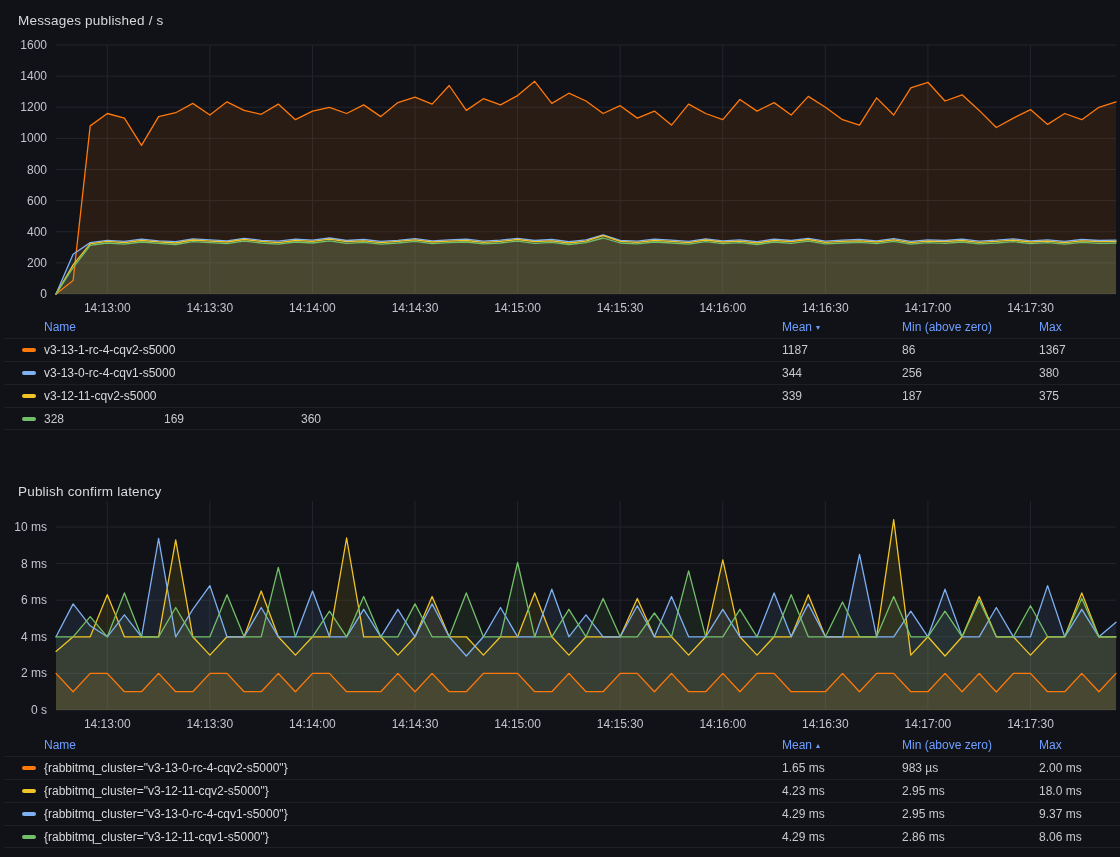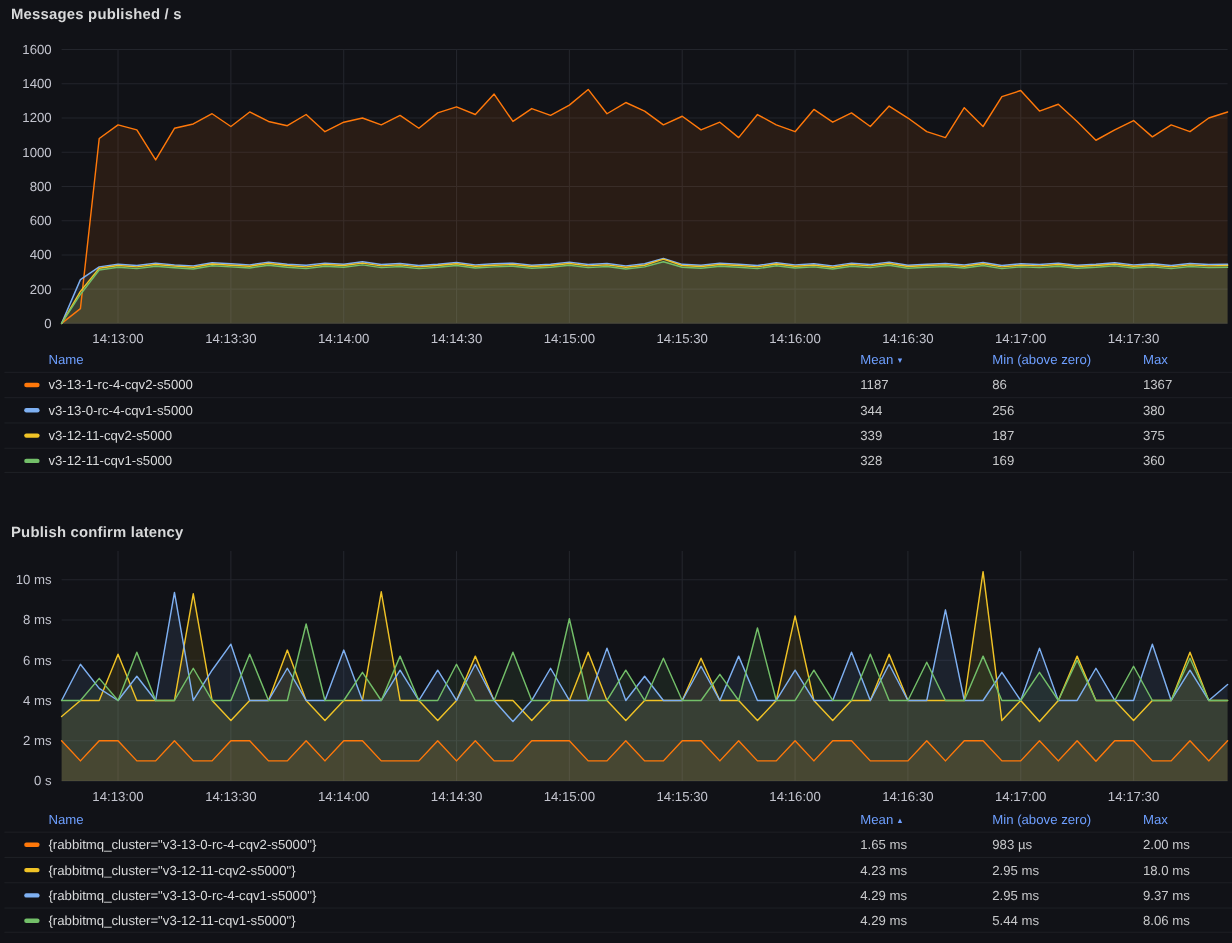--- a/index.html
+++ b/index.html
@@ -4,22 +4,22 @@
 <style>
   html,body{margin:0;padding:0;}
   body{
     width:1120px;height:857px;position:relative;overflow:hidden;
     background:#111217;
     font-family:"Liberation Sans", sans-serif;
     -webkit-font-smoothing:antialiased;
   }
   #charts{position:absolute;left:0;top:0;width:1120px;height:857px;display:block;}
   .panel-title{
-    position:absolute;left:10px;margin:0;
-    color:#D8D9DA;font-size:13.5px;font-weight:700;letter-spacing:.2px;
+    position:absolute;left:10px;margin:8px;
+    color:#D8D9DA;font-size:13.5px;font-weight:400;letter-spacing:.2px;
     cursor:pointer;
   }
   #title0{top:5px;}
   #title1{top:476px;}
   .legend{position:absolute;left:4px;width:1120px;font-size:12px;box-sizing:border-box;}
   #legend0{top:316px;}
   #legend1{top:734px;}
   .lrow{
     display:flex;align-items:center;height:23px;
     border-top:1px solid #1D1F24;
@@ -161,21 +161,20 @@
   </div>
   <div class="lrow">
     <span class="swatch" style="background: rgb(240, 195, 38);"></span>
     <span class="lname">v3-12-11-cqv2-s5000</span>
     <span class="lval">339</span>
     <span class="lval vmin">187</span>
     <span class="lval vmax">375</span>
   </div>
   <div class="lrow last">
     <span class="swatch" style="background: rgb(115, 191, 105);"></span>
-    <span class="lname">v3-12-11-cqv1-s5000</span>
     <span class="lval">328</span>
     <span class="lval vmin">169</span>
     <span class="lval vmax">360</span>
   </div>
 </div>
 
 <div class="legend" id="legend1">
   <div class="lrow lhead">
     <span class="swatch-space"></span>
     <span class="lname colhead">Name</span>
@@ -201,16 +200,16 @@
     <span class="swatch" style="background: rgb(126, 176, 242);"></span>
     <span class="lname">{rabbitmq_cluster="v3-13-0-rc-4-cqv1-s5000"}</span>
     <span class="lval">4.29 ms</span>
     <span class="lval vmin">2.95 ms</span>
     <span class="lval vmax">9.37 ms</span>
   </div>
   <div class="lrow last">
     <span class="swatch" style="background: rgb(115, 191, 105);"></span>
     <span class="lname">{rabbitmq_cluster="v3-12-11-cqv1-s5000"}</span>
     <span class="lval">4.29 ms</span>
-    <span class="lval vmin">5.44 ms</span>
+    <span class="lval vmin">2.86 ms</span>
     <span class="lval vmax">8.06 ms</span>
   </div>
 </div>
 
 </body></html>

